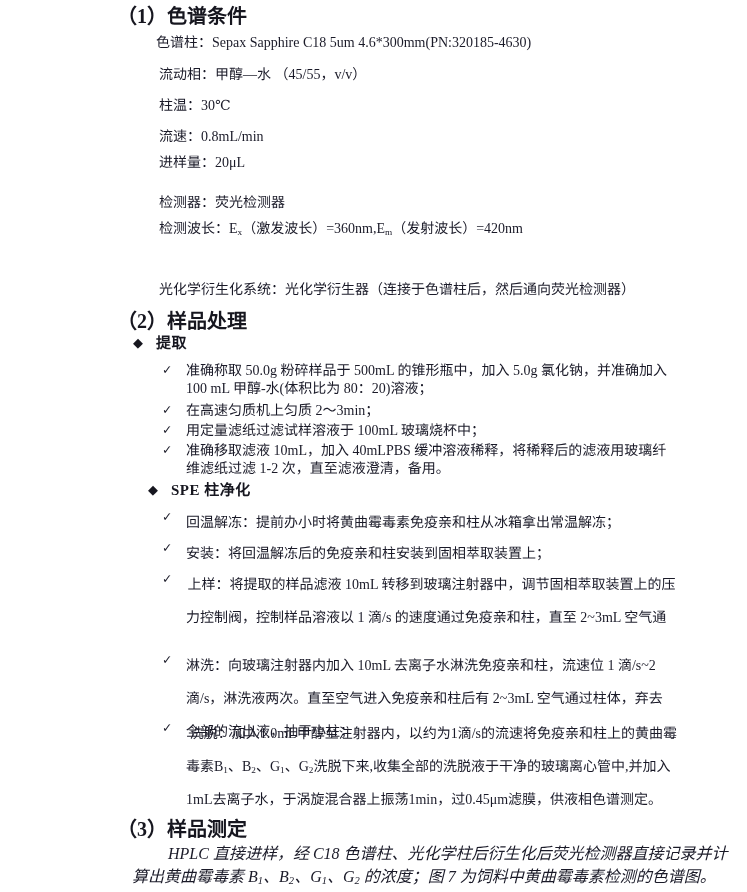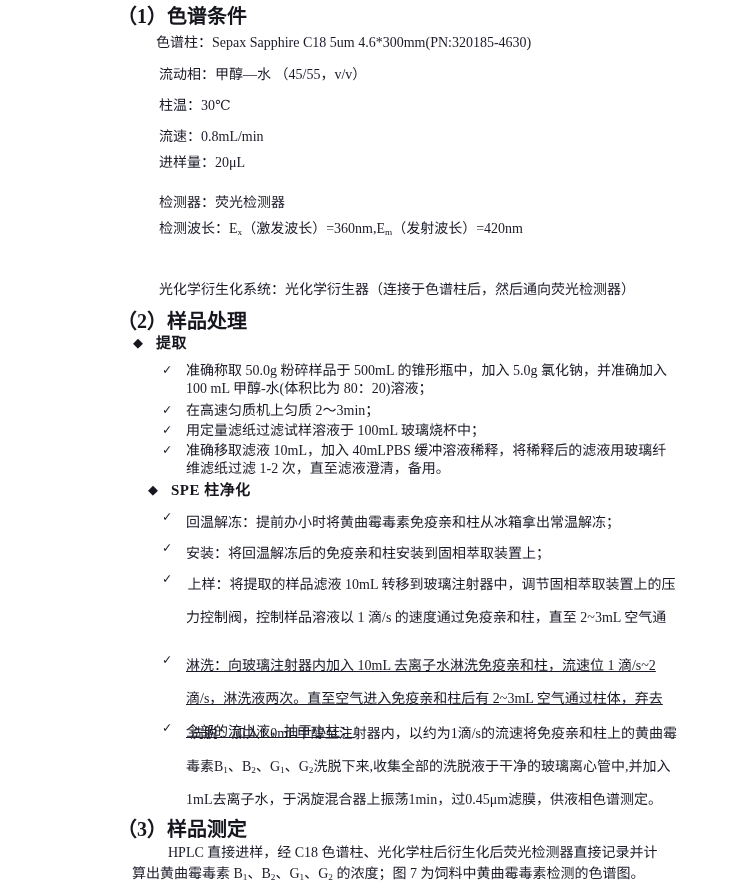--- a/index.html
+++ b/index.html
@@ -95,23 +95,24 @@
     font-size: 0.66em;
     vertical-align: -0.22em;
     line-height: 0;
   }
 
   
   .abs { position: absolute; }
 
   
   .body-par {
-    font-size: 14px;
-    color: #1a1a28;
-    line-height: 1.0;
+    font-size: 16px;
+    color: #1a1a28;
+    line-height: 1.0;
+    font-style: italic;
   }
   .body-par .ln { display: block; white-space: nowrap; }
 </style>
 </head>
 <body>
 
 <div class="page">
 
   <div class="abs sec-head" style="left:117px; top:6px;">（1）色谱条件</div>
 
@@ -191,21 +192,21 @@
   <div class="abs check-item" style="left:162px; top:573px; width:515px;">
     <span class="check-glyph">✓</span>
     <span class="check-body" style="padding-left:24px;">
       <span class="ln" style="padding-bottom:13px;text-align:center;">上样：将提取的样品滤液 10mL 转移到玻璃注射器中，调节固相萃取装置上的压</span>
       <span class="ln" style="padding-bottom:13px;">力控制阀，控制样品溶液以 1 滴/s 的速度通过免疫亲和柱，直至 2~3mL 空气通</span>
     </span>
   </div>
 
   <div class="abs check-item" style="left:162px; top:654px; width:515px;">
     <span class="check-glyph">✓</span>
-    <span class="check-body" style="padding-left:24px;text-decoration:underline;">
+    <span class="check-body" style="padding-left:24px;">
       <span class="ln" style="padding-bottom:13px;">淋洗：向玻璃注射器内加入 10mL 去离子水淋洗免疫亲和柱，流速位 1 滴/s~2</span>
       <span class="ln" style="padding-bottom:13px;">滴/s，淋洗液两次。直至空气进入免疫亲和柱后有 2~3mL 空气通过柱体，弃去</span>
       <span class="ln">全部的流出液，抽干小柱；</span>
     </span>
   </div>
 
   <div class="abs check-item" style="left:162px; top:722px; width:515px;">
     <span class="check-glyph">✓</span>
     <span class="check-body" style="padding-left:24px;">
       <span class="ln" style="padding-bottom:13px;text-align:right;">洗脱：加入1.0mL甲醇至注射器内，以约为1滴/s的流速将免疫亲和柱上的黄曲霉</span>

